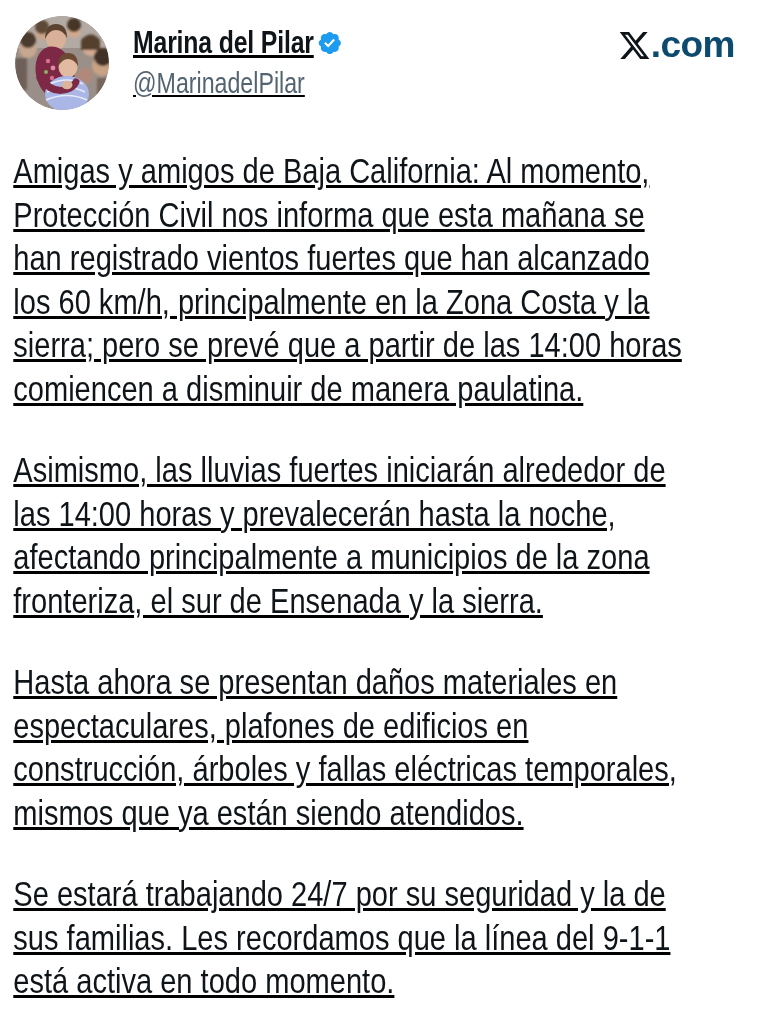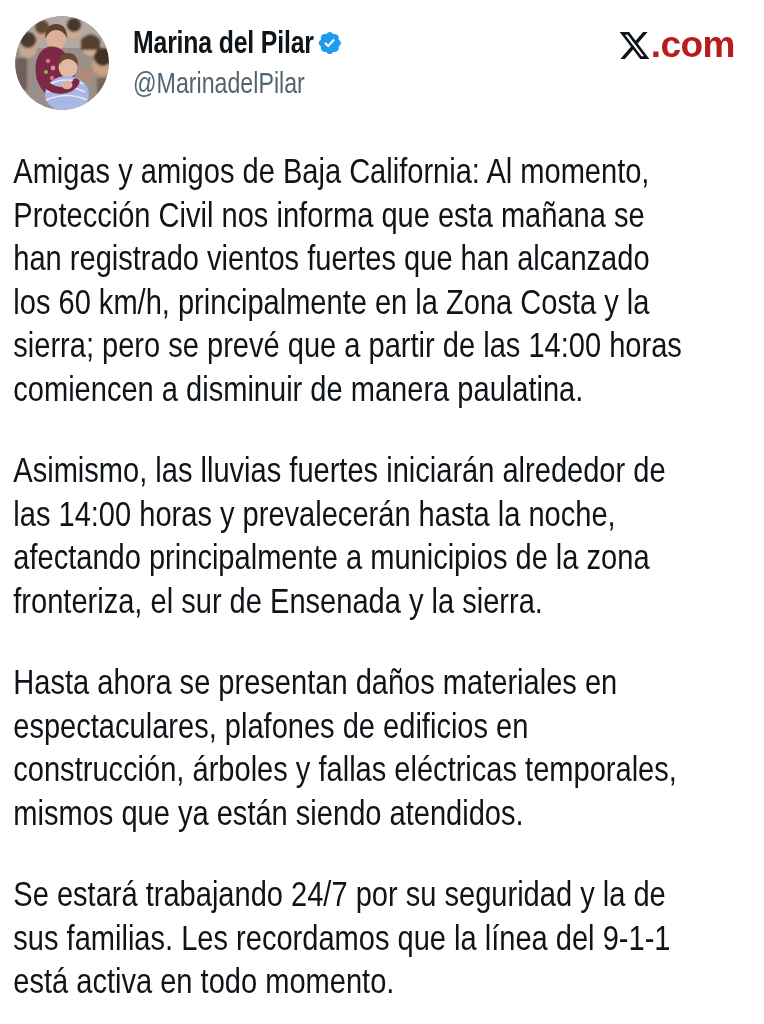--- a/index.html
+++ b/index.html
@@ -9,20 +9,21 @@
     height: 1024px;
     overflow: hidden;
     background: #ffffff;
     font-family: "Liberation Sans", sans-serif;
   }
   .page {
     position: relative;
     width: 764px;
     height: 1024px;
     background: #ffffff;
+    text-decoration: underline;
   }
   
   .header {
     position: relative;
     display: flex;
     align-items: flex-start;
     padding: 16px 24px 0 15px;
   }
   .avatar {
     width: 94px;
@@ -62,21 +63,21 @@
     line-height: 34px;
     margin-top: 4px;
   }
   
   .watermark {
     position: absolute;
     top: 27px;
     right: 29px;
     display: flex;
     align-items: center;
-    color: #b91c1c;
+    color: #0c4a6e;
   }
   .x-logo { width: 33px; height: 33px; margin-top: 2px; }
   .watermark .domain {
     font-size: 37px;
     font-weight: 700;
     letter-spacing: -0.5px;
     line-height: 33px;
   }
   
   .tweet-body {

